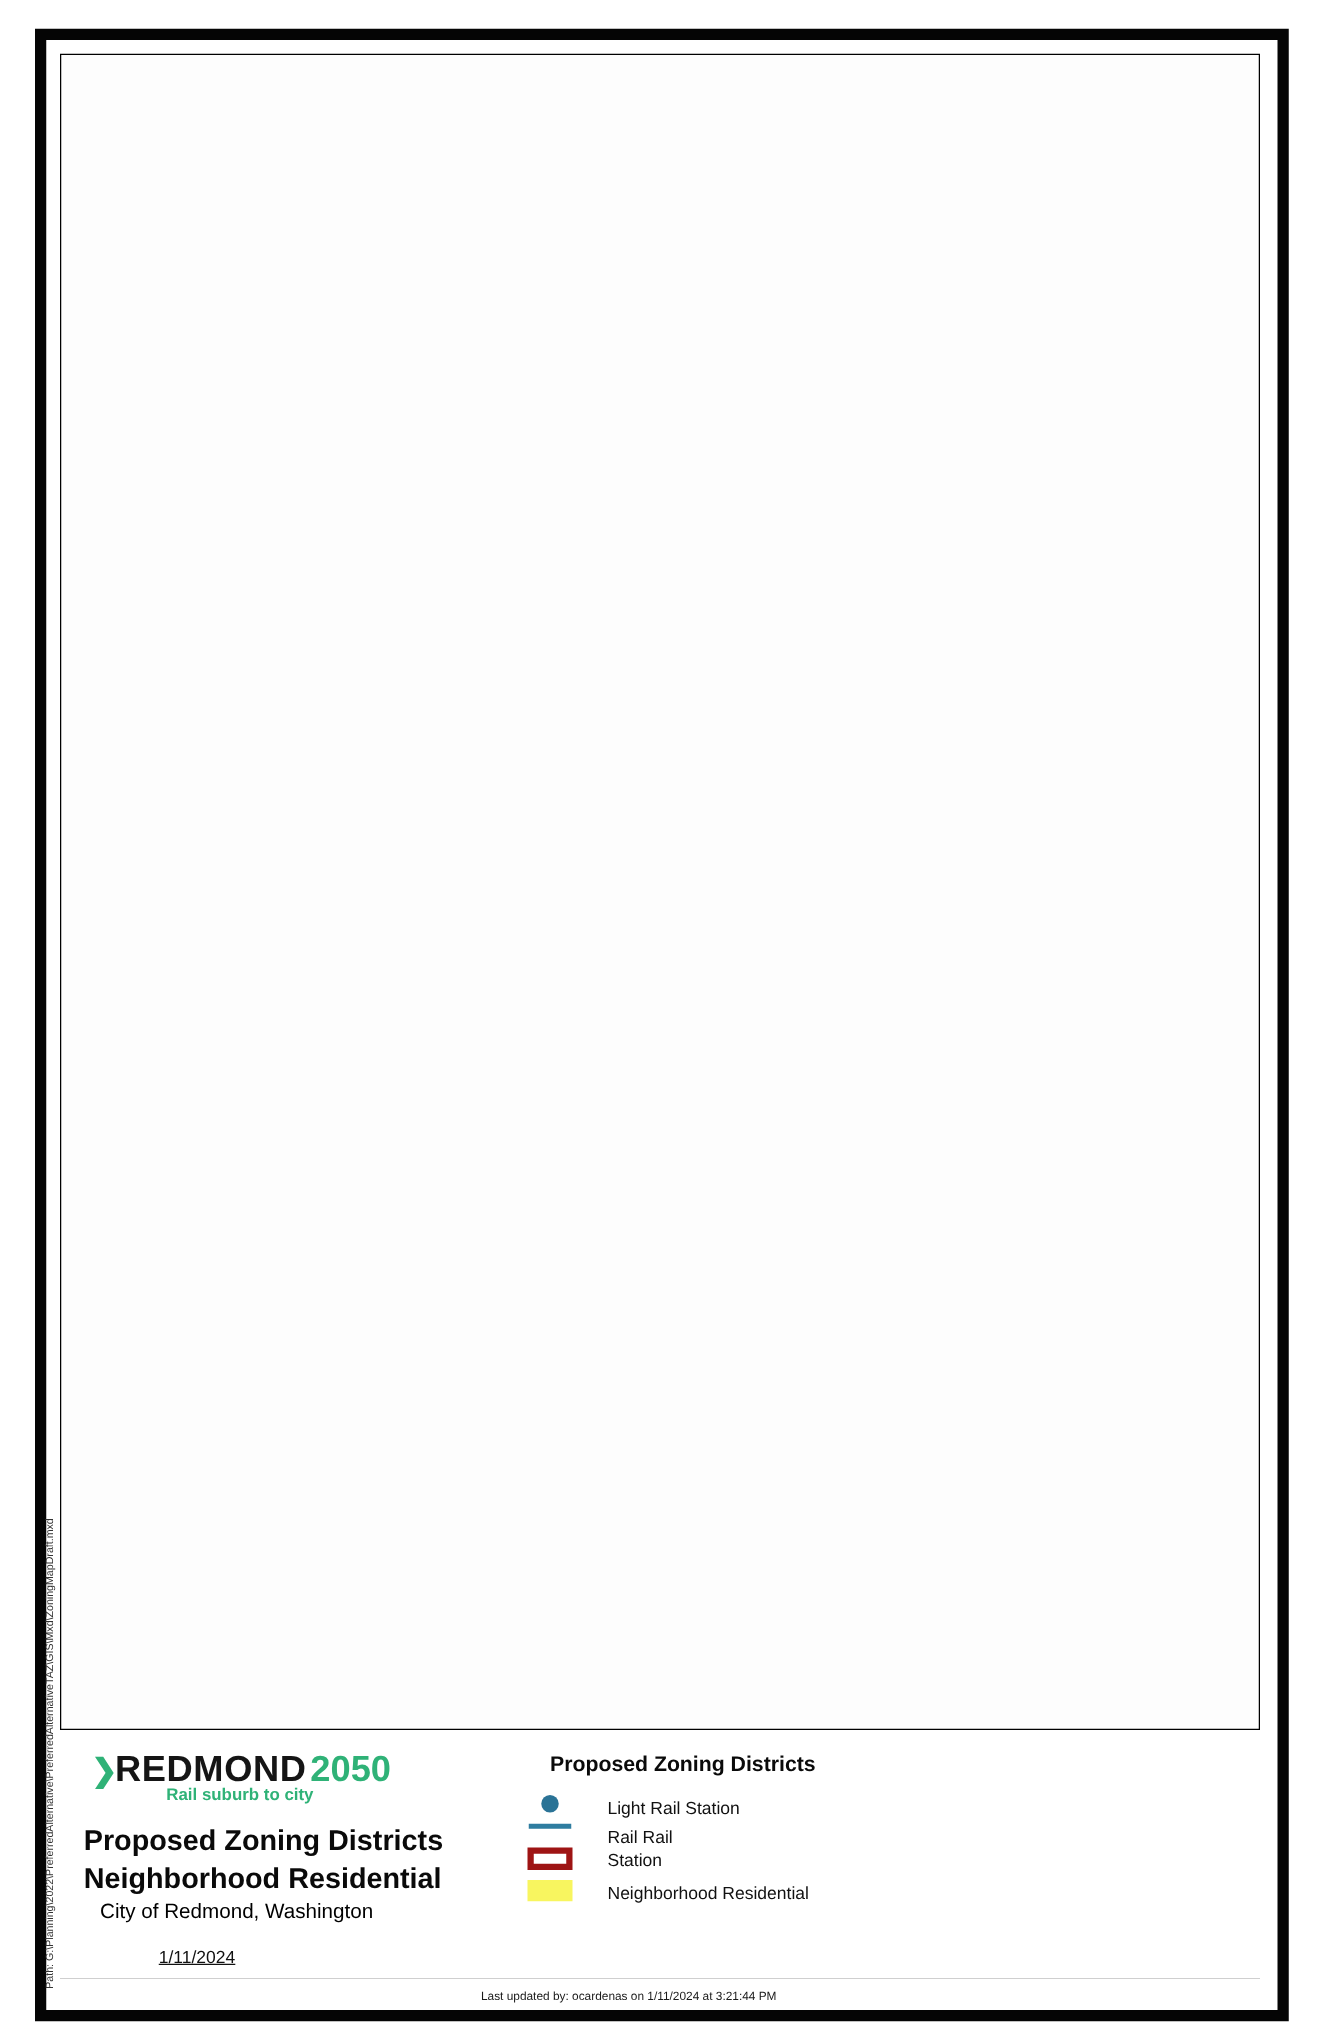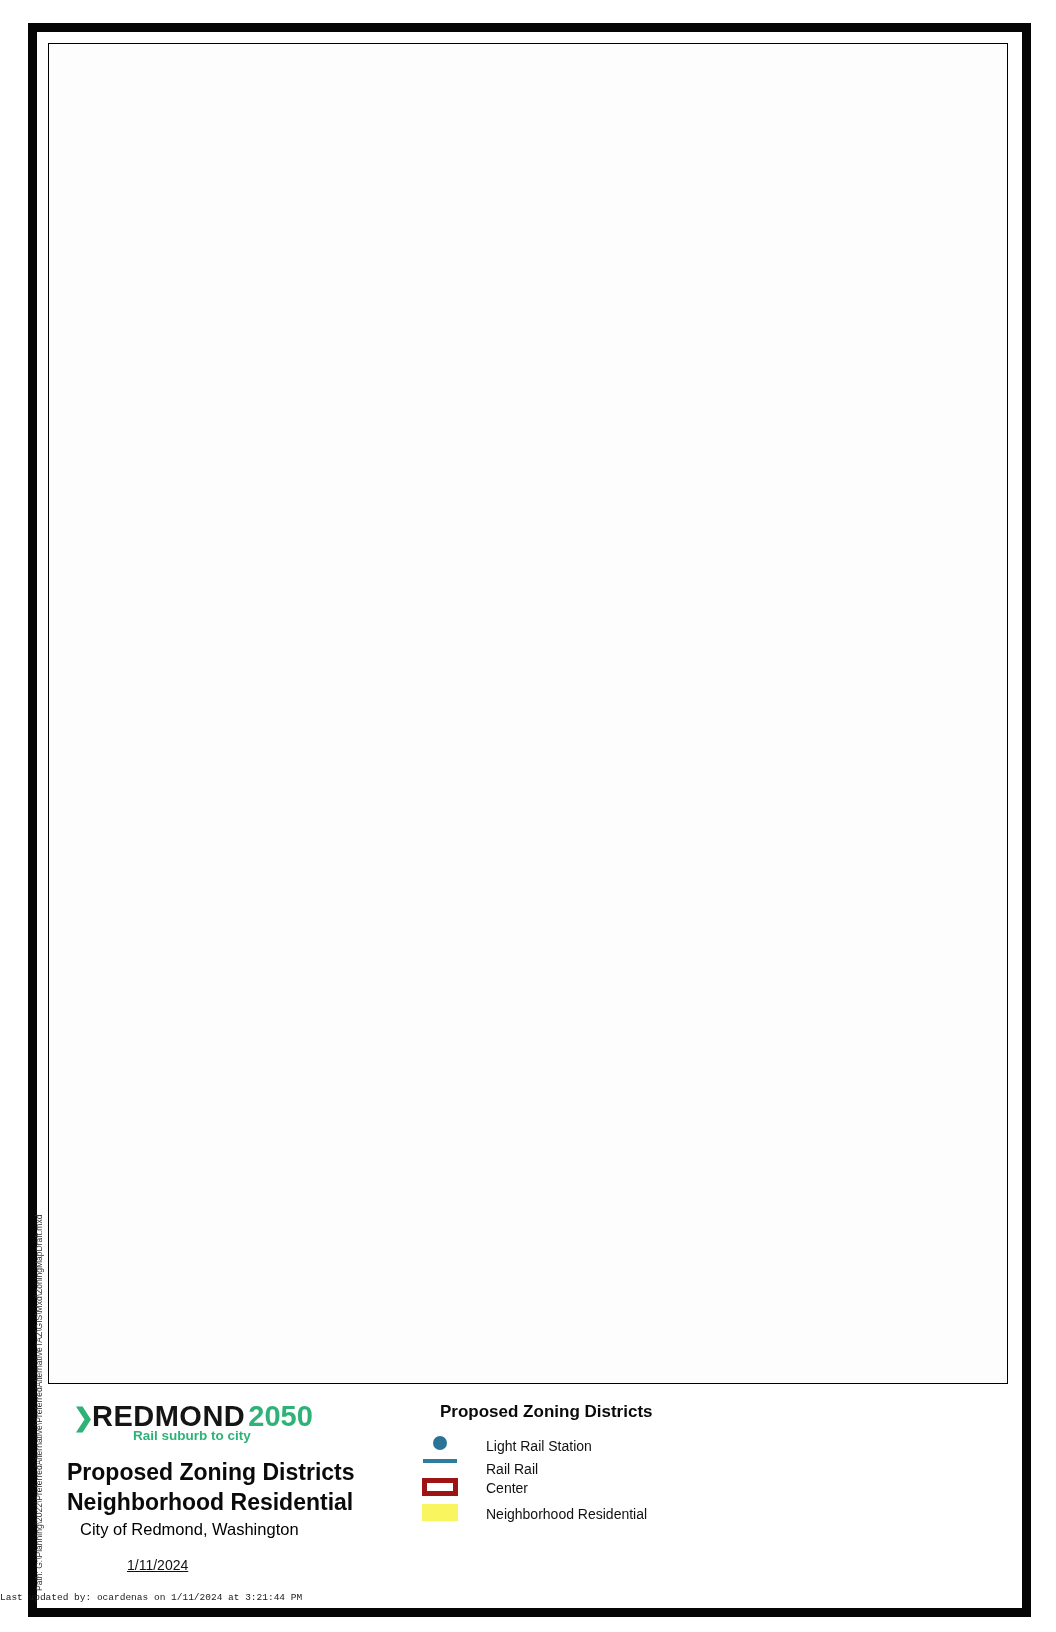--- a/index.html
+++ b/index.html
@@ -25,21 +25,21 @@
   #legend{position:absolute;left:330px;top:0;width:400px;height:199px;}
   #legend .hdr{position:absolute;left:62px;top:18px;font-size:17px;font-weight:bold;color:#0a0a0a;}
   .lg-row{position:absolute;left:44px;height:20px;}
   .lg-sym{position:absolute;left:0;width:36px;display:flex;align-items:center;justify-content:center;}
   .lg-label{position:absolute;left:64px;top:50%;transform:translateY(-50%);font-size:14px;color:#111;white-space:nowrap;}
   .sym-dot{width:14px;height:14px;border-radius:50%;background:#2a7396;}
   .sym-line{width:34px;height:4px;background:#2e7da0;}
   .sym-center{width:26px;height:8px;background:#fff;border:5px solid #9e1414;}
   .sym-yellow{width:36px;height:17px;background:#f8f55f;}
   
-  #last-updated{position:absolute;left:0;top:1592px;width:1006px;text-align:left;font-size:9.5px;color:#1a1a1a;font-family:Liberation Mono, monospace;}
+  #last-updated{position:absolute;left:0;top:1592px;width:1006px;text-align:center;font-size:9.5px;color:#1a1a1a;}
   #path-text{position:absolute;left:34px;top:1591px;transform:rotate(-90deg);transform-origin:0 0;
         font-size:8.5px;color:#333;white-space:nowrap;width:520px;}
   svg text{font-family:"Liberation Sans",sans-serif;}
 </style>
 </head>
 <body>
 
 <div id="page">
 
   <div id="map-wrap">
@@ -187,21 +187,21 @@
       <div class="lg-row" style="top:75px;">
         <span class="lg-sym">
             <span class="sym-line"></span>
           </span>
         <span class="lg-label">Rail Rail</span>
       </div>
       <div class="lg-row" style="top:94px;">
         <span class="lg-sym">
             <span class="sym-center"></span>
           </span>
-        <span class="lg-label">Center</span>
+        <span class="lg-label">Station</span>
       </div>
       <div class="lg-row" style="top:120px;">
         <span class="lg-sym">
             <span class="sym-yellow"></span>
           </span>
         <span class="lg-label">Neighborhood Residential</span>
       </div>
     </div>
   </div>
 

